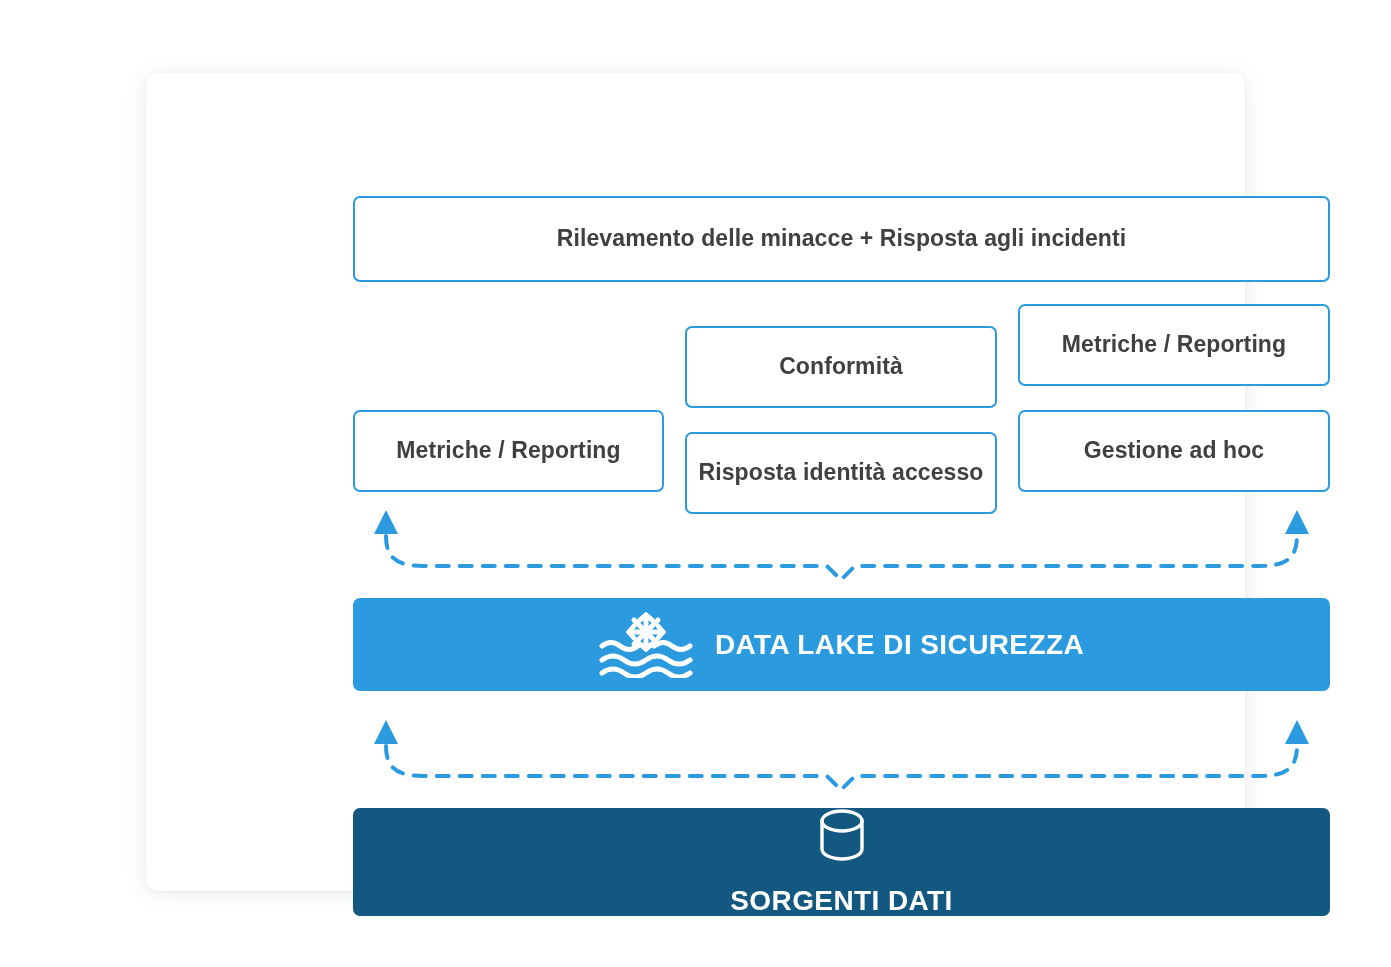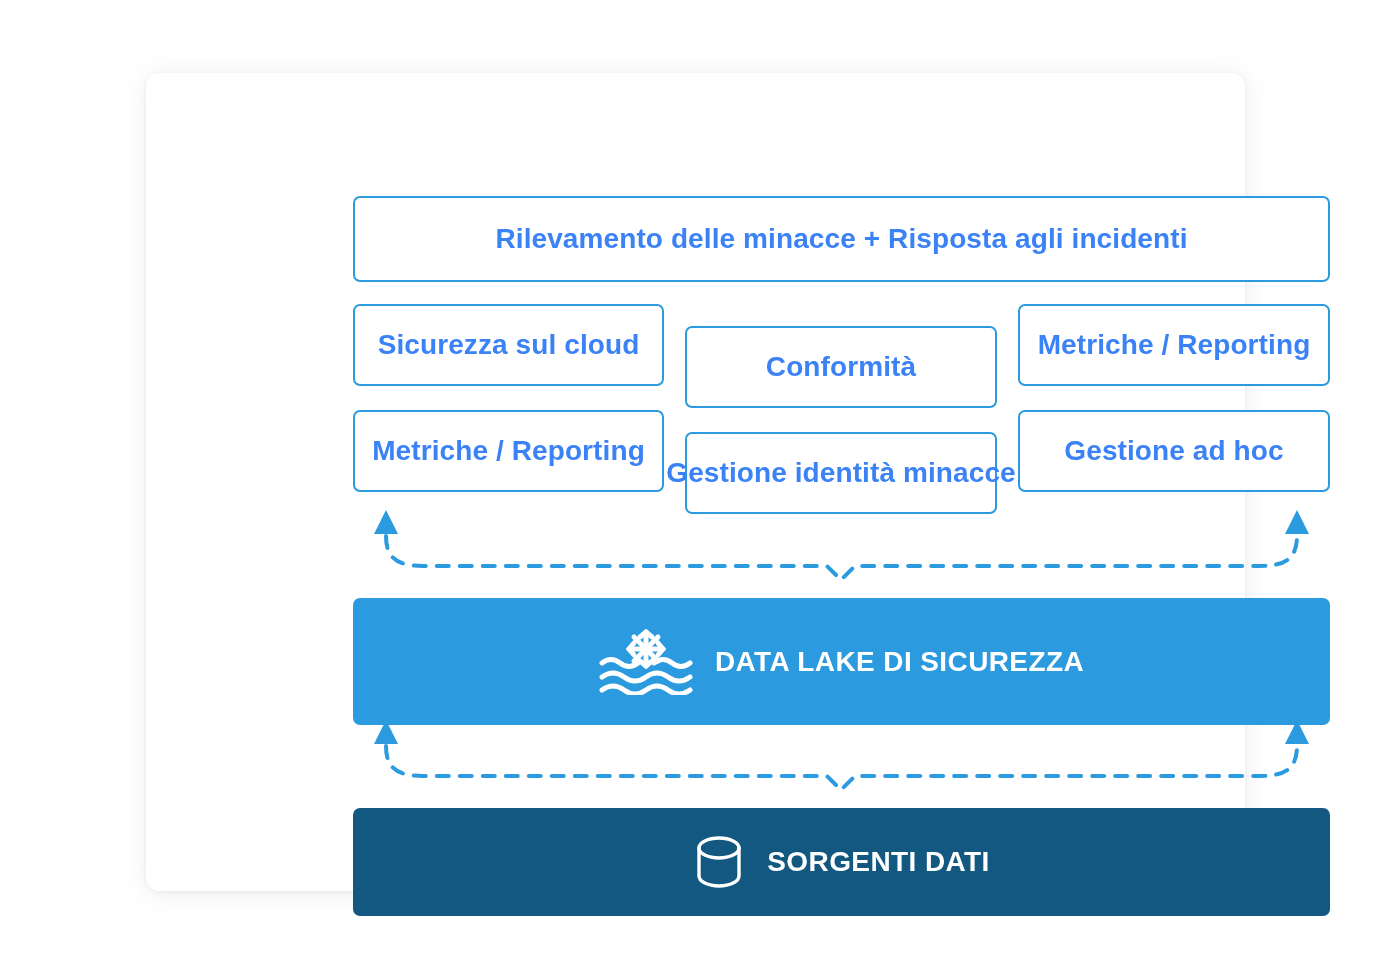--- a/index.html
+++ b/index.html
@@ -39,22 +39,22 @@
     position: absolute;
     box-sizing: border-box;
     border: 2px solid #2b9ade;
     border-radius: 7px;
     background: #ffffff;
     display: flex;
     align-items: center;
     justify-content: center;
   }
   .obox-label {
-    color: #3b82f6;
-    font-size: 28px;
+    color: #404040;
+    font-size: 23px;
     font-weight: bold;
     letter-spacing: 0.1px;
     text-align: left;
     line-height: 1.2;
     white-space: nowrap;
   }
 
   
   .box-top {
     left: 207px;
@@ -77,27 +77,28 @@
     left: 207px;
     width: 977px;
     border-radius: 7px;
     display: flex;
     align-items: center;
     justify-content: center;
     gap: 22px;
   }
   .bar-lake {
     top: 525px;
-    height: 127px;
+    height: 93px;
     background: #2b9ade;
   }
   .bar-sources {
     top: 735px;
     height: 108px;
     background: #125880;
+    flex-direction: column;
   }
   .bar-label {
     color: #ffffff;
     font-size: 28px;
     font-weight: bold;
     letter-spacing: 0.4px;
     white-space: nowrap;
   }
   .bar-icon { display: block; flex: 0 0 auto; }
 
@@ -116,35 +117,32 @@
 <body>
 
 <div id="stage">
 
   <div class="diagram-card">
 
     <div class="obox box-top">
       <span class="obox-label">Rilevamento delle minacce + Risposta agli incidenti</span>
     </div>
 
-    <div class="obox grid-box row-a col-1">
-      <span class="obox-label">Sicurezza sul cloud</span>
-    </div>
     <div class="obox grid-box row-a col-2">
       <span class="obox-label">Conformità</span>
     </div>
     <div class="obox grid-box row-a col-3">
       <span class="obox-label">Metriche / Reporting</span>
     </div>
 
     <div class="obox grid-box row-b col-1">
       <span class="obox-label">Metriche / Reporting</span>
     </div>
     <div class="obox grid-box row-b col-2">
-      <span class="obox-label">Gestione identità minacce</span>
+      <span class="obox-label">Risposta identità accesso</span>
     </div>
     <div class="obox grid-box row-b col-3">
       <span class="obox-label">Gestione ad hoc</span>
     </div>
 
     <svg class="connector conn-1" viewBox="0 0 977 80" preserveAspectRatio="none">
 
       <path d="M 33 28
                C 33 50, 44 58, 70 58
                L 474 58

